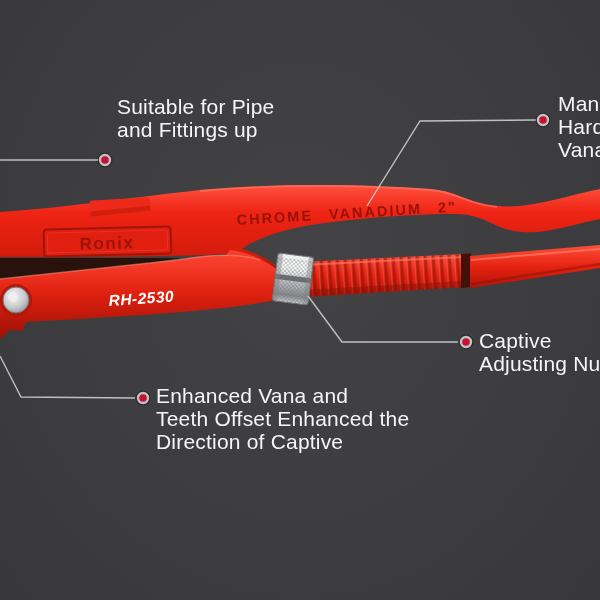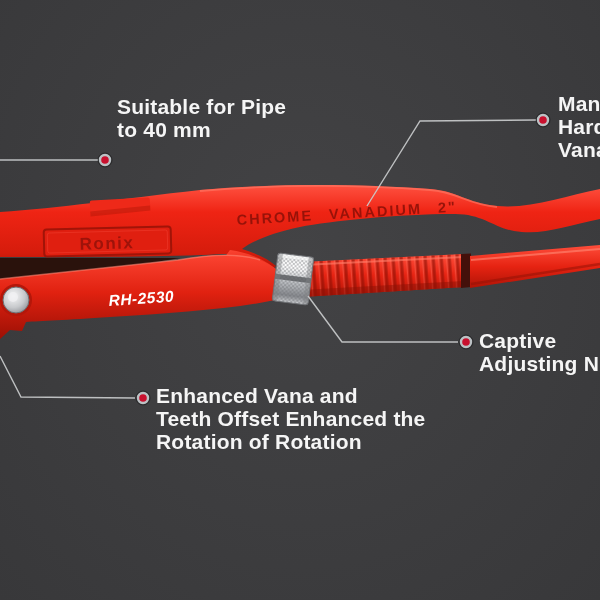--- a/index.html
+++ b/index.html
@@ -1,20 +1,20 @@
 <!DOCTYPE html>
 <html><head>
 <meta charset="utf-8">
 <style>
   html,body{margin:0;padding:0;width:600px;height:600px;overflow:hidden;
     background:#3d3d3f;font-family:"Liberation Sans",sans-serif;}
   .stage{position:relative;width:600px;height:600px;overflow:hidden;
     background:radial-gradient(ellipse at 50% 42%, #434345 0%, #3d3d3f 55%, #38383a 100%);}
   .stage svg{position:absolute;left:0;top:0;}
-  .callout-text{position:absolute;color:#f5f5f5;font-weight:700;font-size:21px;
+  .callout-text{position:absolute;color:#f5f5f5;font-weight:400;font-size:21px;
     line-height:23px;white-space:nowrap;letter-spacing:0.2px;}
 </style>
 </head>
 <body>
 
 <div class="stage">
 
   <svg width="600" height="600" viewBox="0 0 600 600">
     <defs>
       <linearGradient id="gBody" x1="0" y1="0" x2="0" y2="1">
@@ -128,33 +128,33 @@
       <circle cx="143" cy="398" r="5" stroke="#bcc1c4" fill="#c8102e"></circle>
       <circle cx="105" cy="160" r="7" fill="none" stroke="rgba(0,0,0,0.35)" stroke-width="1"></circle>
       <circle cx="543" cy="120" r="7" fill="none" stroke="rgba(0,0,0,0.35)" stroke-width="1"></circle>
       <circle cx="466" cy="342" r="7" fill="none" stroke="rgba(0,0,0,0.35)" stroke-width="1"></circle>
       <circle cx="143" cy="398" r="7" fill="none" stroke="rgba(0,0,0,0.35)" stroke-width="1"></circle>
     </g>
   </svg>
 
   <div class="callout-text" style="left:117px;top:95px;">
     <div>Suitable for Pipe</div>
-    <div>to 40 mm</div>
+    <div>and Fittings up</div>
   </div>
 
   <div class="callout-text" style="left:558px;top:92px;">
     <div>Man</div>
     <div>Hard</div>
     <div>Vana</div>
   </div>
 
   <div class="callout-text" style="left:479px;top:329px;">
     <div>Captive</div>
     <div>Adjusting Nu</div>
   </div>
 
   <div class="callout-text" style="left:156px;top:384px;">
     <div>Enhanced Vana and</div>
     <div>Teeth Offset Enhanced the</div>
-    <div>Rotation of Rotation</div>
+    <div>Direction of Captive</div>
   </div>
 
 </div>
 
 </body></html>

